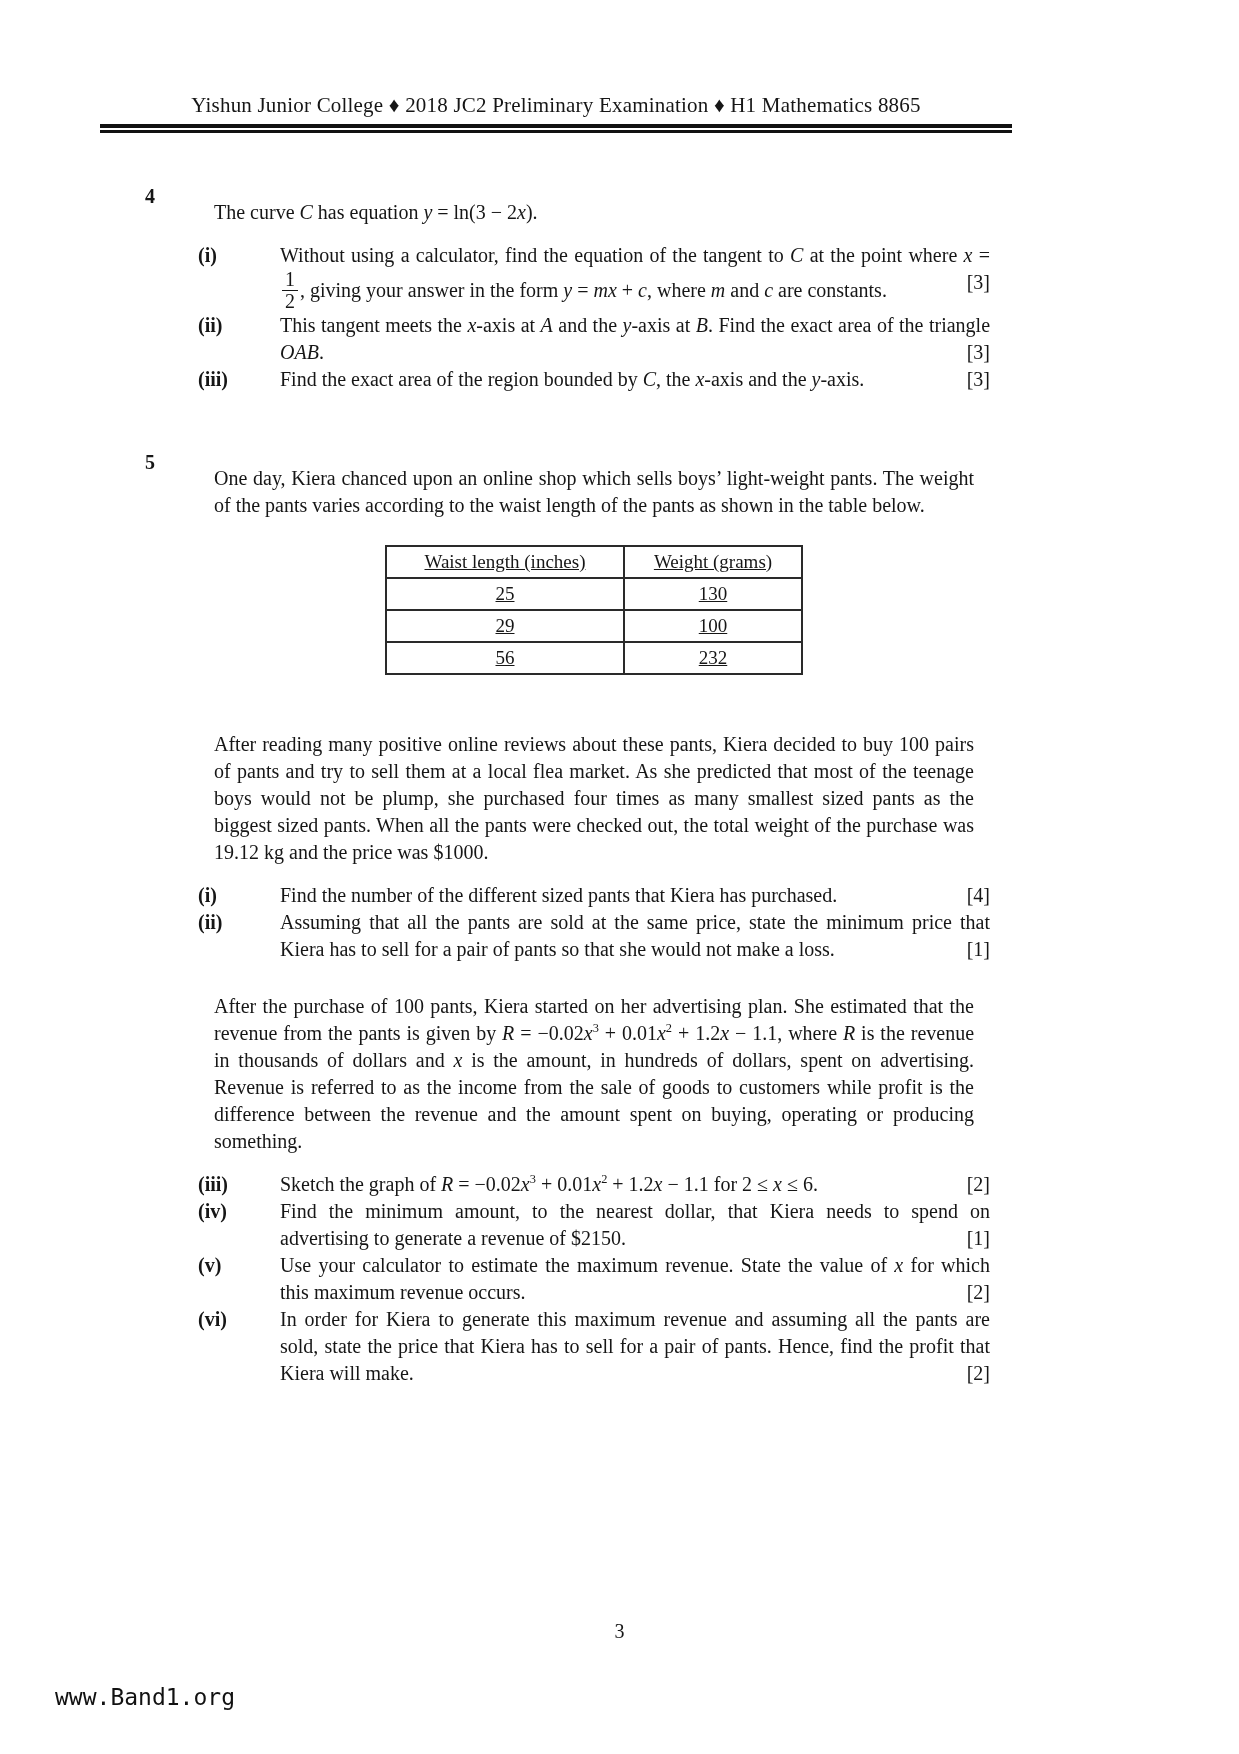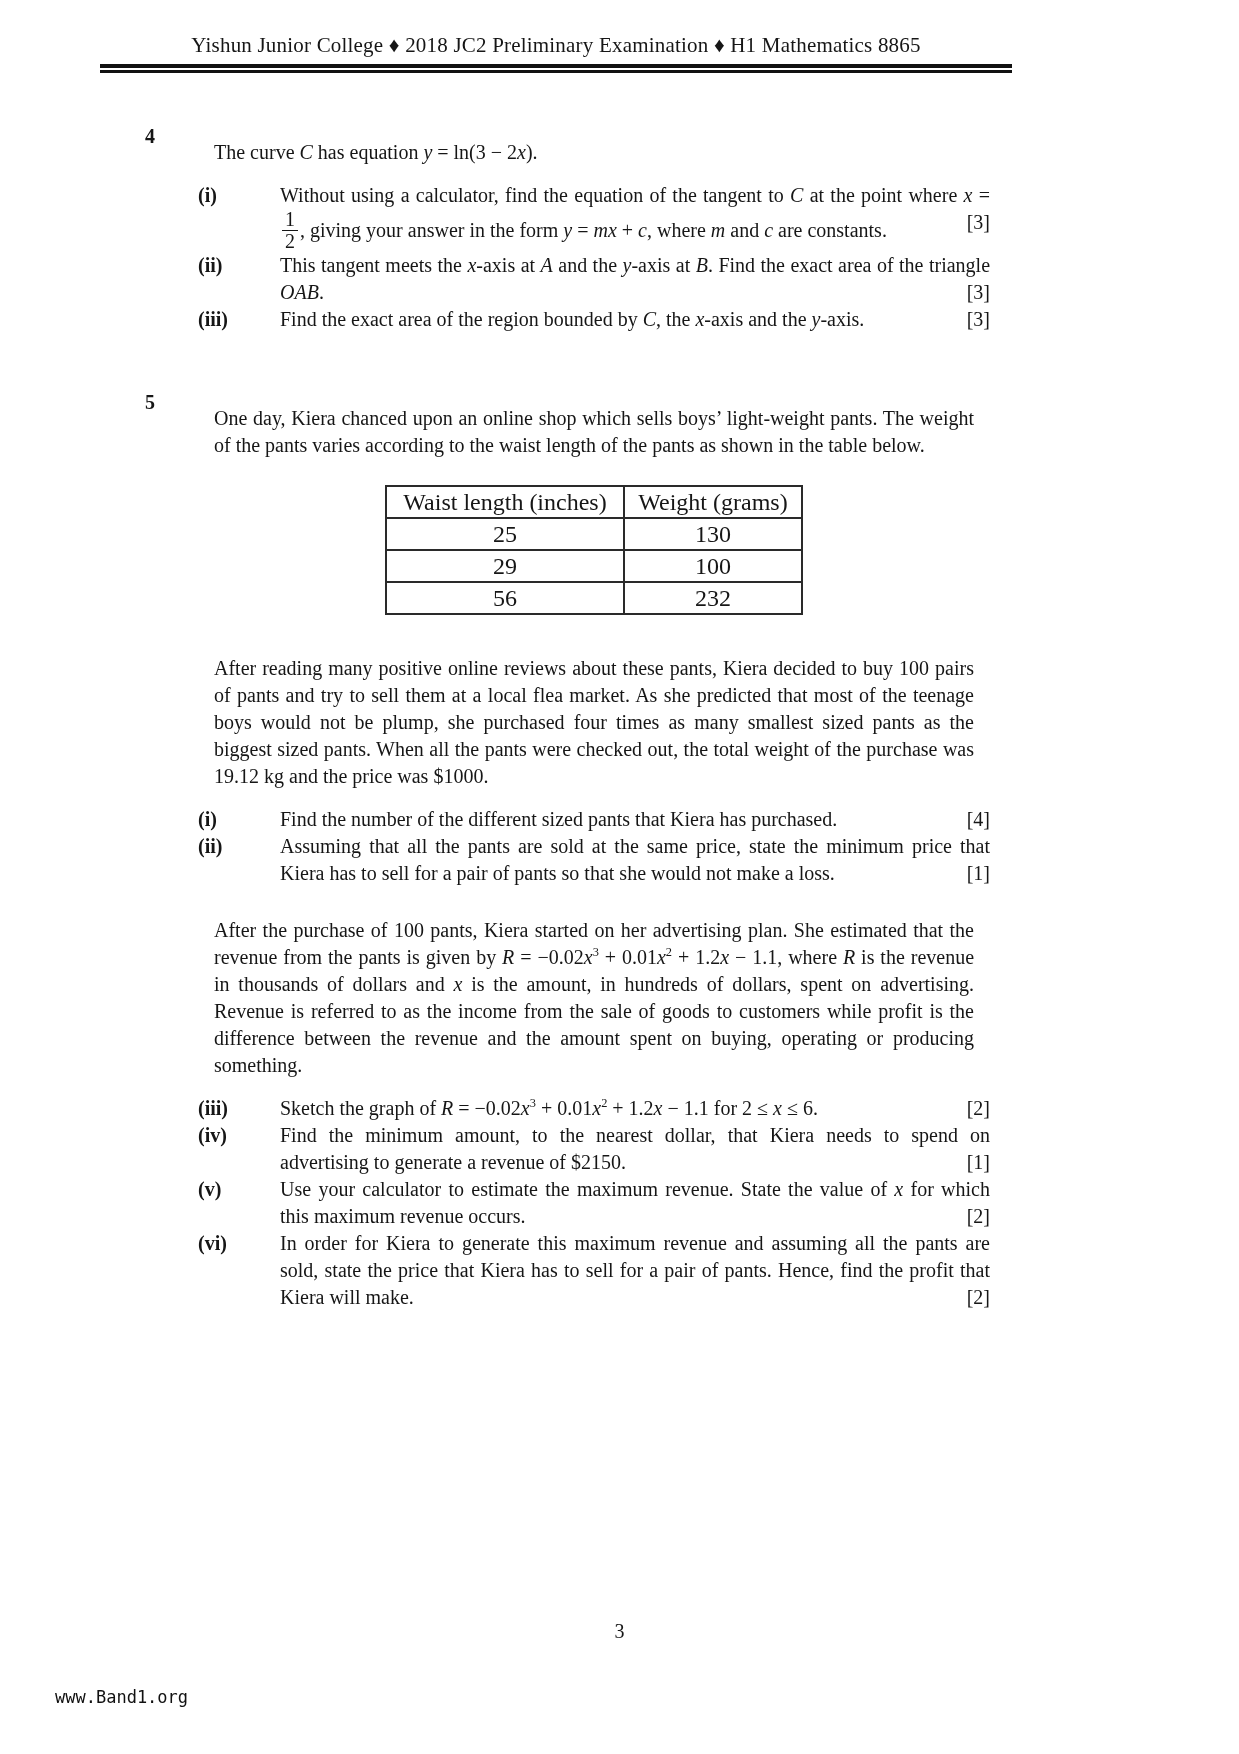--- a/index.html
+++ b/index.html
@@ -9,21 +9,21 @@
     height:1754px;
     background:#ffffff;
     font-family:"Liberation Serif", serif;
     font-size:20px;
     line-height:27px;
     color:#161616;
     overflow:hidden;
   }
 
   
-  .header-wrap { padding-top:32px; margin-left:100px; width:912px; text-align:center; }
+  .header-wrap { padding-top:92px; margin-left:100px; width:912px; text-align:center; }
   .header-text { font-size:21px; letter-spacing:0.2px; }
   .header-rule {
     margin-top:5px;
     height:2px;
     border-top:4px solid #111;
     border-bottom:3px solid #111;
   }
 
   
   .body { margin-left:145px; width:845px; padding-top:50px; }
@@ -48,37 +48,37 @@
     display:inline-block;
     vertical-align:-0.55em;
     text-align:center;
     line-height:1.05;
     padding:0 2px;
   }
   .frac .num { display:block; border-bottom:1.6px solid #161616; padding:0 3px; }
   .frac .den { display:block; padding:0 3px; }
 
   
-  .qtable { border-collapse:collapse; margin:26px auto 40px; font-size:24px; }
+  .qtable { border-collapse:collapse; margin:26px auto 56px; font-size:19px;text-decoration:underline; }
   .qtable th, .qtable td {
     border:2px solid #2a2a2a;
     text-align:center;
     font-weight:normal;
     padding:1px 10px;
     line-height:28px;
   }
   .qtable .col-waist { width:216px; }
   .qtable .col-weight { width:156px; }
 
   
   .page-number { position:absolute; top:1618px; left:0; width:100%; text-align:center; }
   .watermark {
     position:absolute; top:1684px; left:55px;
     font-family:"DejaVu Sans Mono", monospace;
-    font-size:17px; color:#111;
+    font-size:23px; color:#111;
   }
 </style>
 </head>
 <body>
 
 <div class="page">
 
   <div class="header-wrap">
     <div class="header-text">Yishun Junior College ♦ 2018 JC2 Preliminary Examination ♦ H1 Mathematics 8865</div>
     <div class="header-rule"></div>

